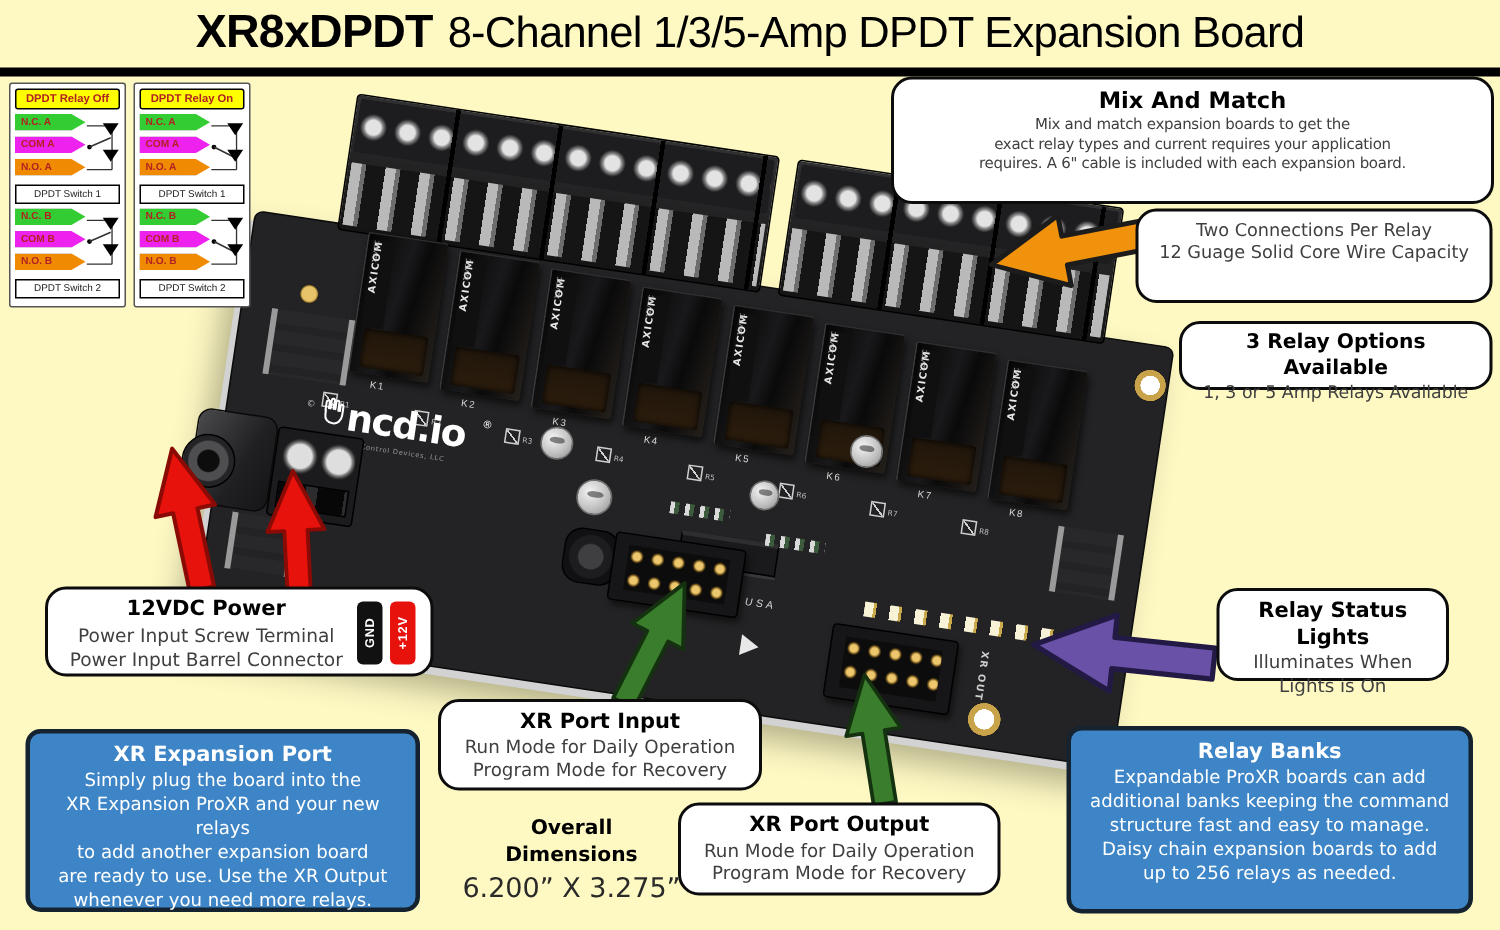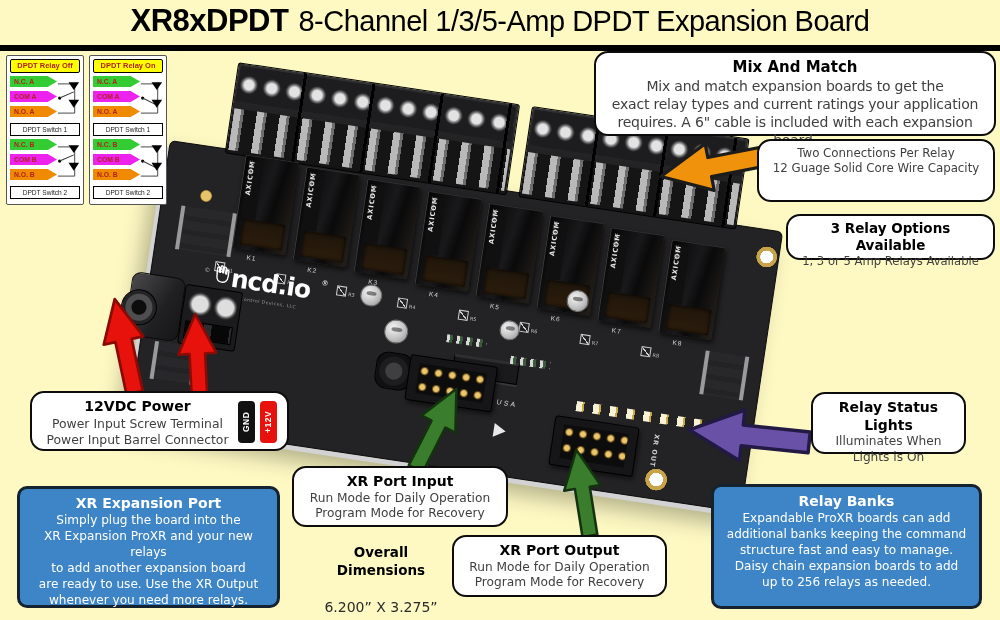--- a/index.html
+++ b/index.html
@@ -115,42 +115,42 @@
   .a-green polygon{fill:#3a7d2c;stroke:#14320f;}
   .a-orange polygon{fill:#f0920c;stroke:#1c1c1c;}
   .a-purple polygon{fill:#6a51a8;stroke:#221a44;}
 
   
   .co{position:absolute;background:#fff;border:2.5px solid #0c0c0c;border-radius:14px;text-align:center;
       z-index:5;box-sizing:border-box;padding:5px 8px;color:#3f3f3f;}
   .co .co-t{font-weight:bold;color:#000;font-size:14px;line-height:1.25;}
   .co .co-l{display:block;font-size:12.4px;line-height:1.3;}
   .co-mix .co-t{font-size:15px;}
-  .co-mix .co-l{font-size:14px;letter-spacing:-0.2px;}
+  .co-mix .co-l{font-size:10px;letter-spacing:-0.2px;}
   .co-dpdt .co-l{font-size:11.8px;}
   .co-opt{padding-top:4px;}
   .co-opt .co-t{font-size:13.5px;}
   .co-opt .co-l{font-size:11.6px;}
   .co-power{padding-right:52px;}
   .co-in .co-l,.co-out .co-l{font-size:12.2px;}
   .co-status .co-l{font-size:12.2px;}
   .pill{position:absolute;width:17px;height:42px;border-radius:4px;top:8px;color:#fff;font-weight:bold;
         font-size:8.5px;letter-spacing:.5px;writing-mode:vertical-rl;transform:rotate(180deg);
         text-align:center;line-height:17px;font-family:"Liberation Sans",sans-serif;}
   .pill-gnd{right:32px;background:#111;}
   .pill-12v{right:10px;background:#e8120c;}
 
   .bluebox{position:absolute;background:#3d85c6;border:3px solid #15222f;border-radius:10px;z-index:5;
       color:#fff;text-align:center;box-sizing:border-box;padding:6px 6px;}
   .bluebox .bb-t{font-weight:bold;font-size:14px;margin-bottom:2px;}
   .bluebox .bb-l{display:block;font-size:12.1px;line-height:1.32;}
 
   .dims{position:absolute;left:300px;top:544px;width:162px;text-align:center;z-index:5;color:#2a2a2a;}
   .dims .d-t{font-weight:bold;color:#000;font-size:13.5px;line-height:1.3;display:block;}
-  .dims .d-v{font-size:14px;margin-top:20px;display:block;}
+  .dims .d-v{font-size:18px;margin-top:3px;display:block;}
 </style>
 </head>
 <body>
 
 <div id="canvas">
 
   <div class="title">
     <span class="t-model">XR8xDPDT</span><span class="t-sub">8-Channel 1/3/5-Amp DPDT Expansion Board</span>
   </div>
   <div class="title-rule"></div>
@@ -390,21 +390,21 @@
   <svg class="arrow a-orange" style="left:651px;top:139px;transform:rotate(169deg);" width="128" height="54" viewBox="0 0 110 50">
     <polygon points="2,16 60,16 60,3 106,25 60,47 60,34 2,34"></polygon>
     </svg>
   <svg class="arrow a-purple" style="left:679px;top:407px;transform:rotate(-174deg);" width="138" height="58" viewBox="0 0 110 50">
     <polygon points="2,16 60,16 60,3 106,25 60,47 60,34 2,34"></polygon>
     </svg>
 
   <div class="co co-mix" style="left:594px;top:51px;width:402px;height:85px;">
     <div class="co-t">Mix And Match</div>
     <span class="co-l">Mix and match expansion boards to get the</span>
-    <span class="co-l">exact relay types and current ratings your application</span>
+    <span class="co-l">exact relay types and current requires your application</span>
     <span class="co-l">requires. A 6" cable is included with each expansion board.</span>
   </div>
 
   <div class="co co-dpdt" style="left:757px;top:139px;width:238px;height:63px;">
     <span class="co-l">Two Connections Per Relay</span>
     <span class="co-l">12 Guage Solid Core Wire Capacity</span>
   </div>
 
   <div class="co co-opt" style="left:786px;top:214px;width:209px;height:46px;">
     <div class="co-t">3 Relay Options Available</div>

